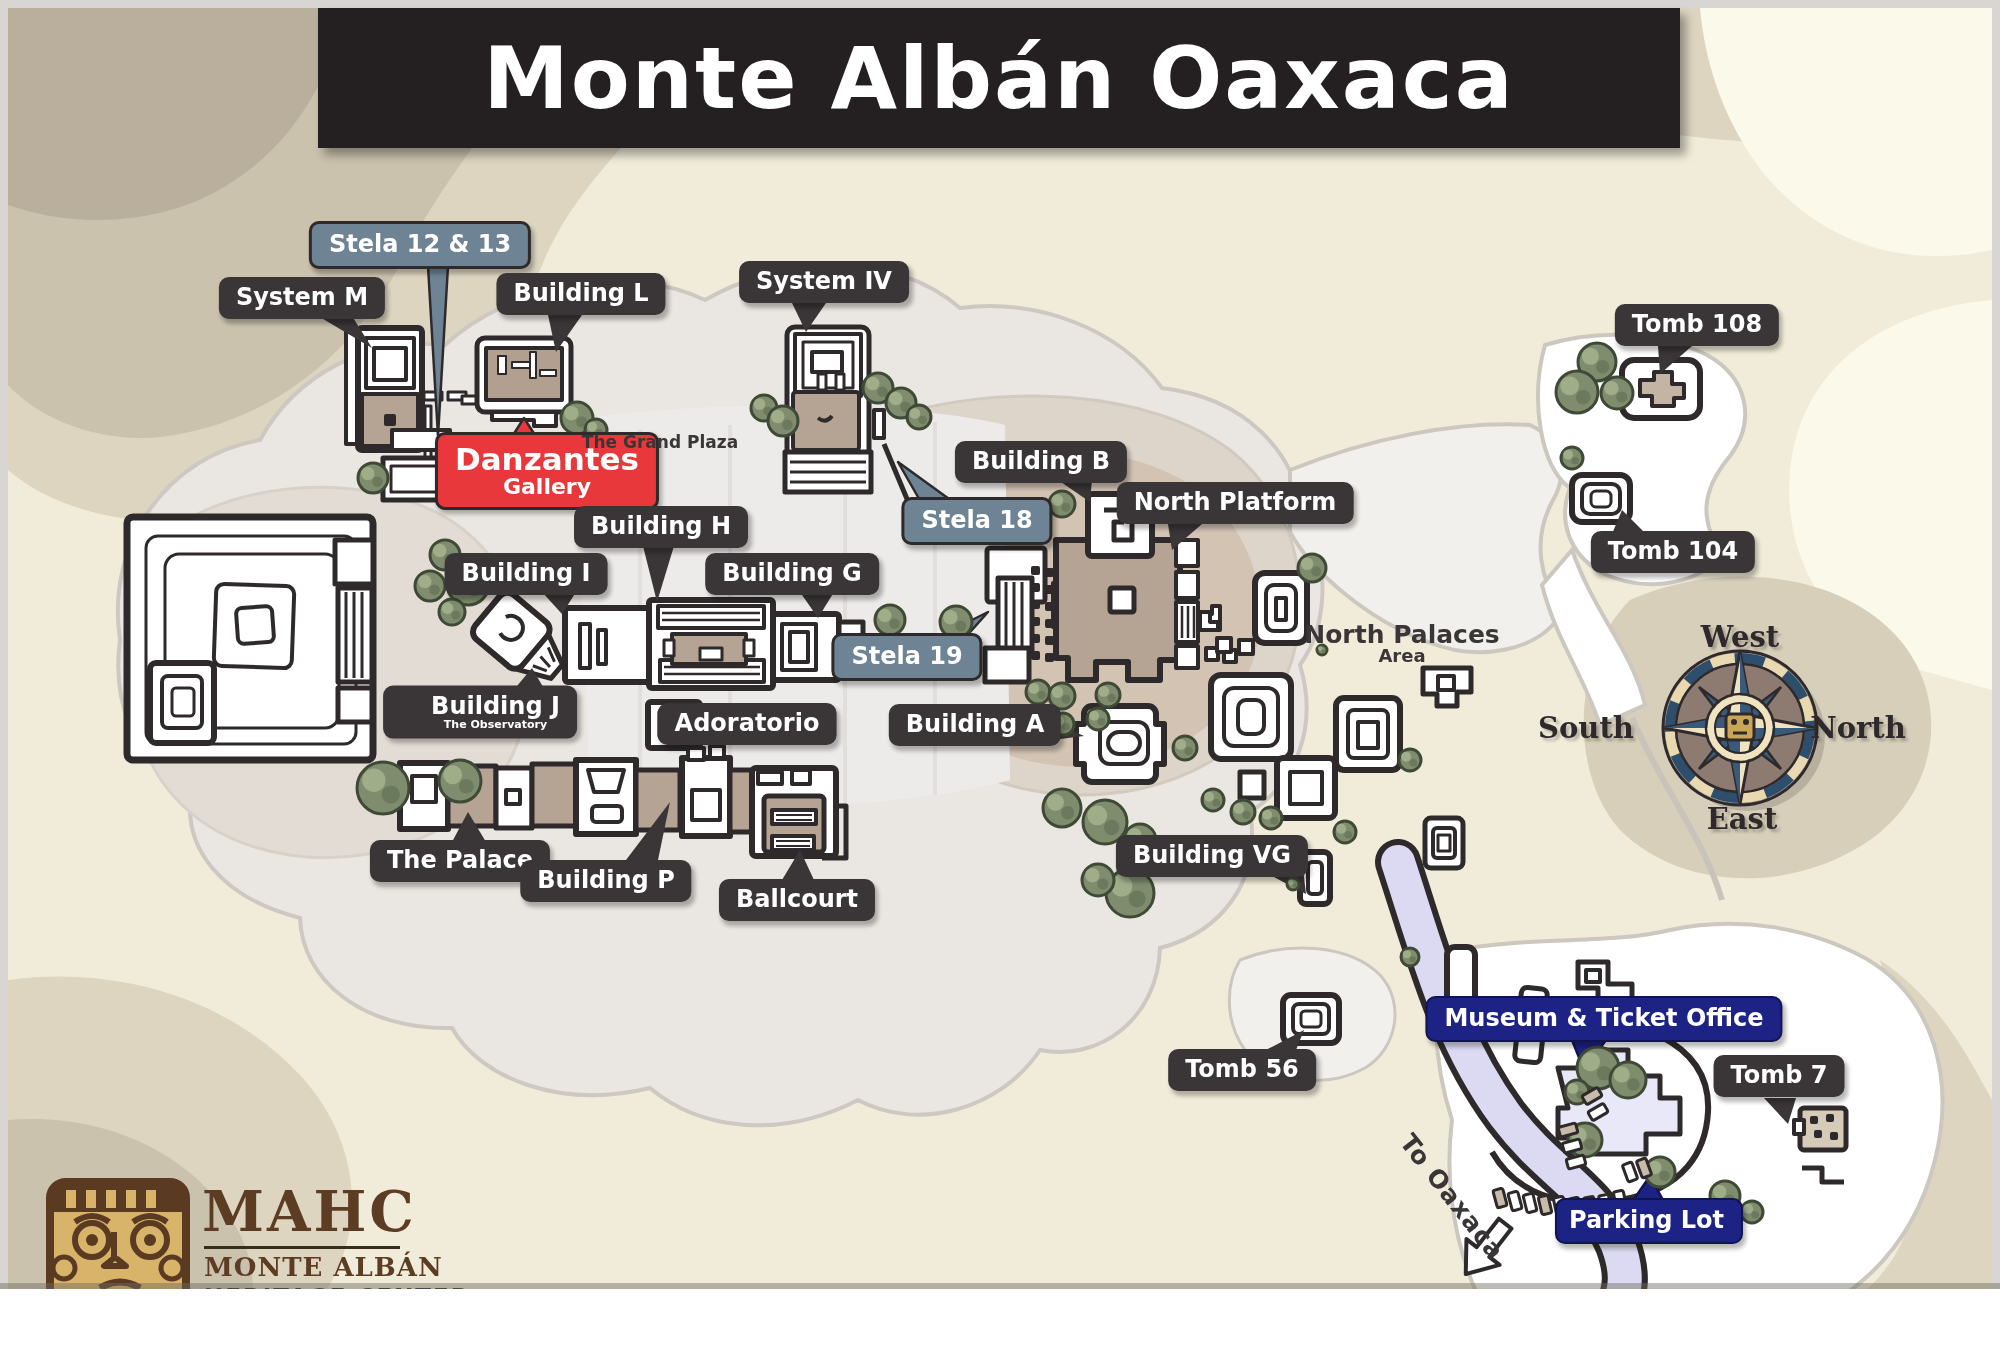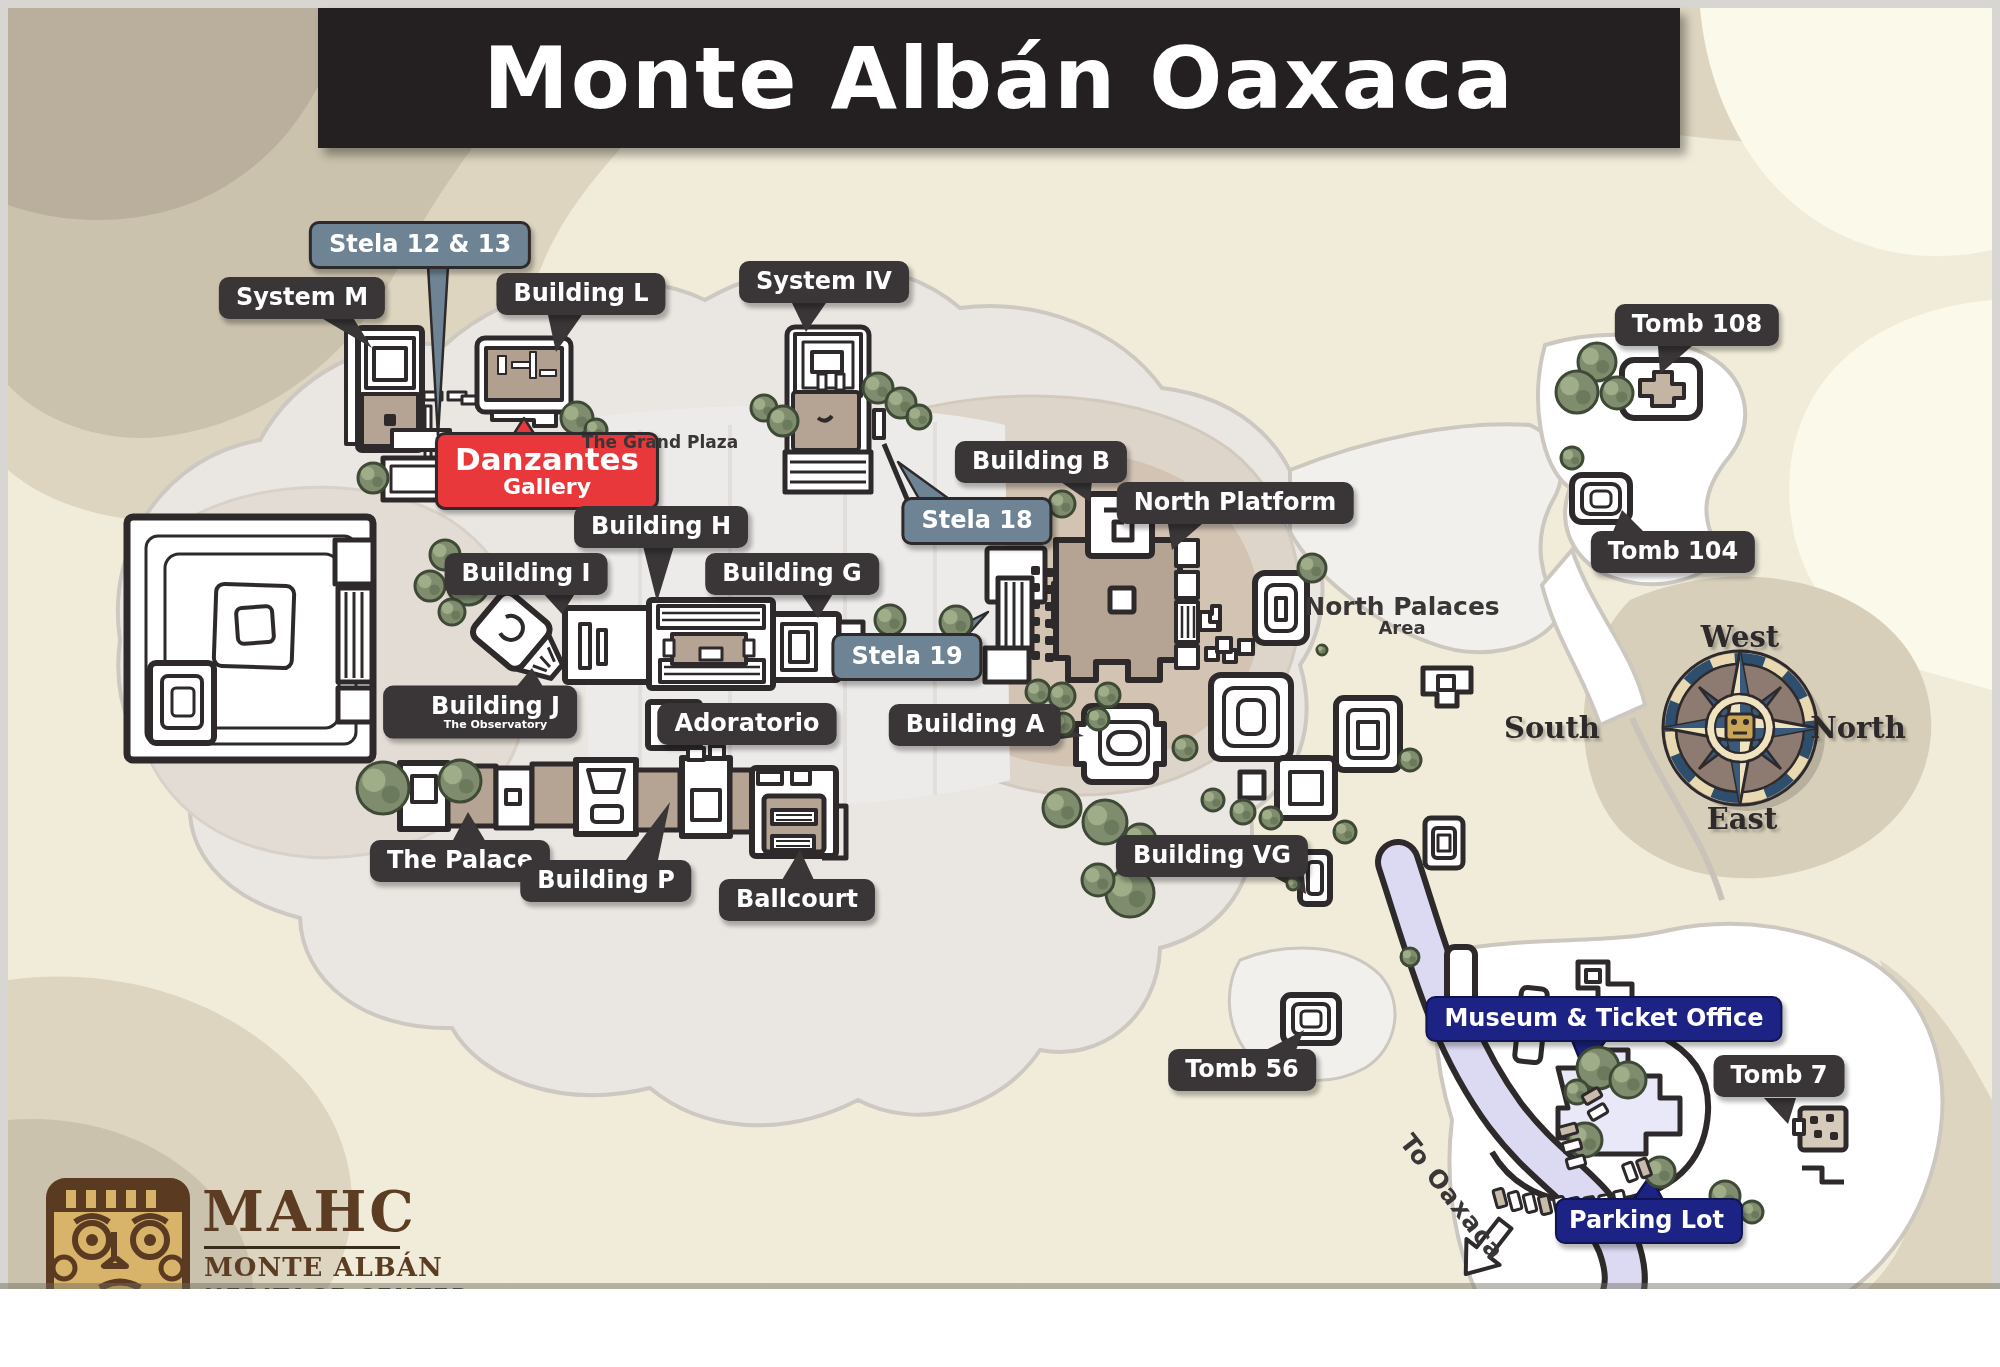--- a/index.html
+++ b/index.html
@@ -730,29 +730,29 @@
       <div class="lbl dark" style="left: 606px; top: 881px;"><span class="main">Building P</span></div>
       <div class="lbl dark" style="left: 797px; top: 900px;"><span class="main">Ballcourt</span></div>
       <div class="lbl dark" style="left: 1212px; top: 856px;"><span class="main">Building VG</span></div>
       <div class="lbl dark" style="left: 1242px; top: 1070px;"><span class="main">Tomb 56</span></div>
       <div class="lbl navy" style="left: 1604px; top: 1019px;"><span class="main">Museum &amp; Ticket Office</span></div>
       <div class="lbl dark" style="left: 1779px; top: 1076px;"><span class="main">Tomb 7</span></div>
       <div class="lbl navy" style="left: 1649px; top: 1221px; padding-left: 12px;"><span class="main">Parking Lot</span></div>
     </div>
 
 <div class="maptext grand-plaza" style="left:660px;top:442px;">The Grand Plaza</div>
-<div class="maptext north-palaces" style="left:1402px;top:615px;">
+<div class="maptext north-palaces" style="left:1402px;top:643px;">
   <span>North Palaces</span>
   <span class="sub">Area</span>
 </div>
 <div class="maptext to-oaxaca" style="left:1452px;top:1197px;">To Oaxaca</div>
 
 <div class="compass-label" style="left:1740px;top:637px;">West</div>
 <div class="compass-label" style="left:1858px;top:728px;">North</div>
-<div class="compass-label" style="left:1552px;top:728px;">South</div>
+<div class="compass-label" style="left:1586px;top:728px;">South</div>
 <div class="compass-label" style="left:1742px;top:819px;">East</div>
 
 <div class="logo-text logo-abbr">MAHC</div>
 <div class="logo-rule"></div>
 <div class="logo-text logo-name">MONTE ALBÁN</div>
 <div class="logo-text logo-sub">HERITAGE CENTER</div>
 <div class="logo-site">montealbanoaxaca.com</div>
 
 <div class="wmbar"></div>
 

